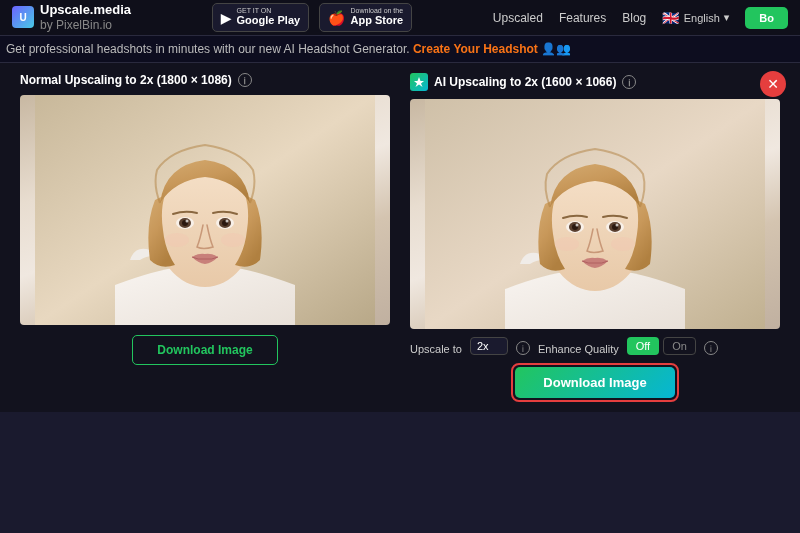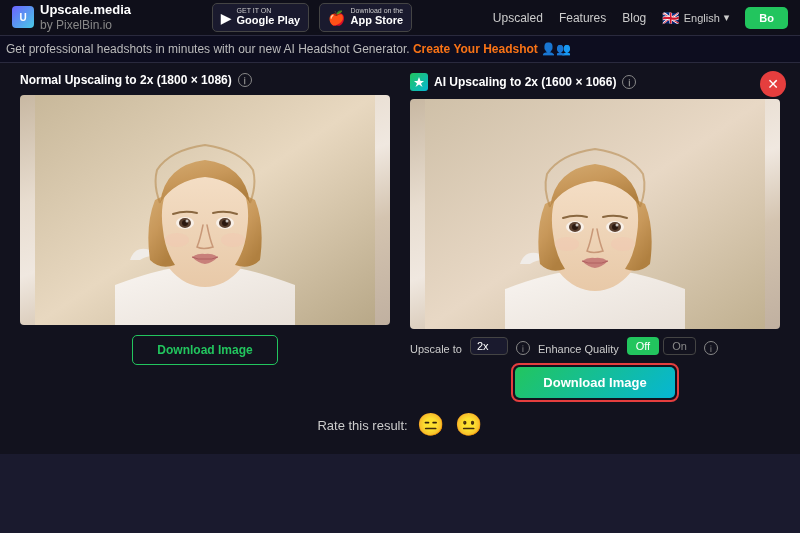--- a/index.html
+++ b/index.html
@@ -551,19 +551,14 @@
 
       <div class="download-ai-wrapper">
         <div class="download-btn-ai-outer">
           <button class="download-btn-ai">Download Image</button>
         </div>
       </div>
     </div>
 
   </div>
 
-  <div class="rating-area">
-    <span>Rate this result:</span>
-    <button class="emoji-btn">😑</button>
-    <button class="emoji-btn">😐</button>
-  </div>
 
 </div>
 
 </body></html>

